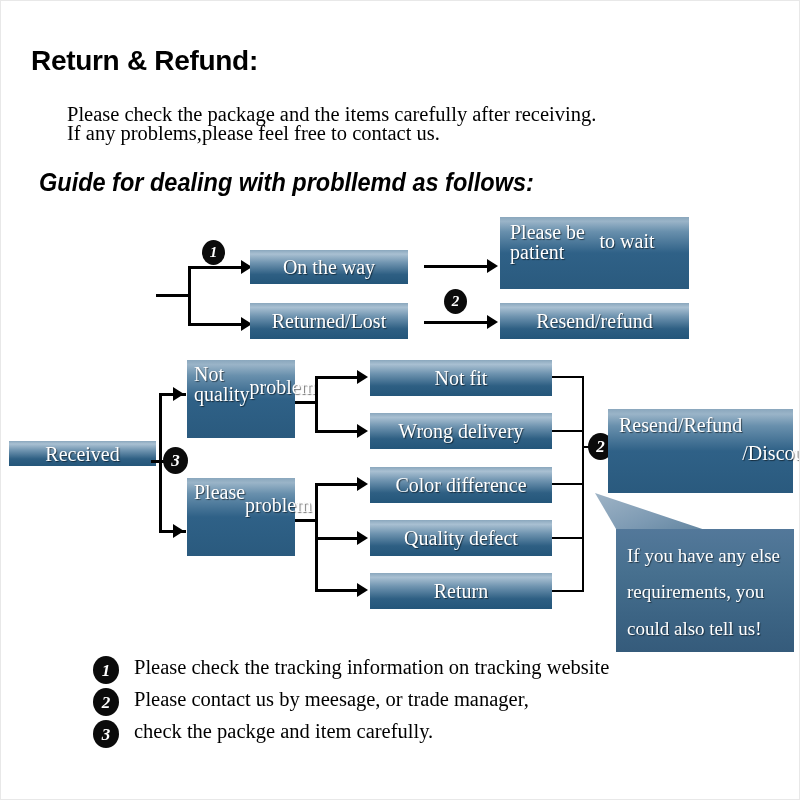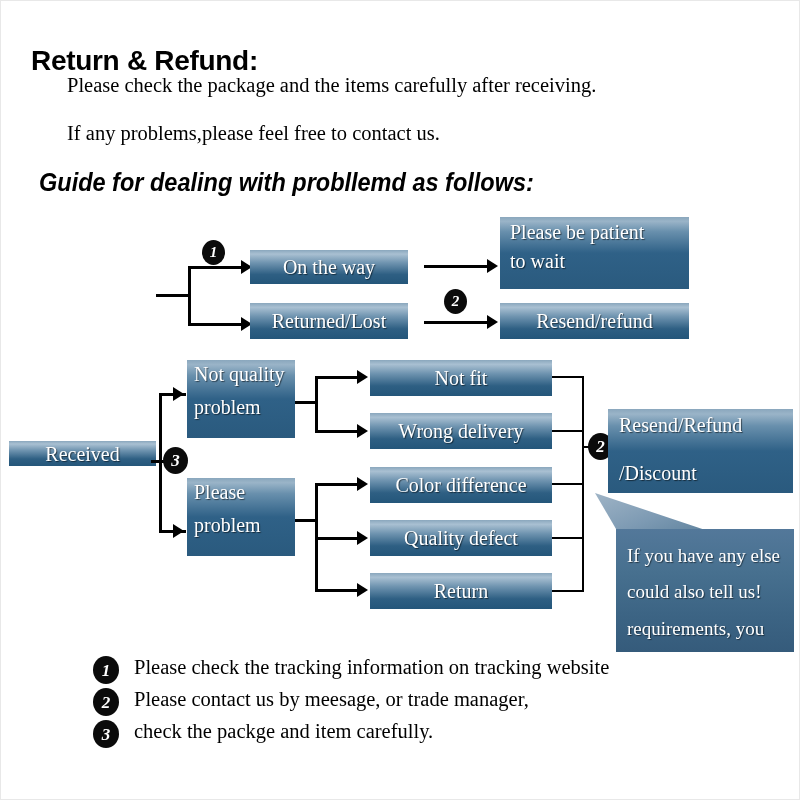--- a/index.html
+++ b/index.html
@@ -31,21 +31,21 @@
     letter-spacing: -0.3px;
     white-space: nowrap;
   }
   .hdr-line {
     position: absolute;
     left: 66px;
     font-size: 20.5px;
     color: #000;
     white-space: nowrap;
   }
-  .hdr-line.l1 { top: 73px; }
+  .hdr-line.l1 { top: 102px; }
   .hdr-line.l2 { top: 121px; }
 
   .hdr-guide {
     position: absolute;
     left: 38px;
     top: 167px;
     font-family: "Liberation Sans", "DejaVu Sans", sans-serif;
     font-style: italic;
     font-weight: bold;
     font-size: 25px;
@@ -70,23 +70,23 @@
     line-height: 1.0;
     background: linear-gradient(to bottom,
         #8aa7bd 0%,
         #a9c0d2 12%,
         #6e93af 38%,
         #2e5f83 72%,
         #24567a 100%);
   }
   
   .fbox.tall {
-    flex-direction: column;
+    flex-direction: row;
     justify-content: flex-start;
-    align-items: center;
+    align-items: flex-start;
     text-align: left;
     background: linear-gradient(to bottom,
         #8aa7bd 0%,
         #9ab4c8 6%,
         #6990ad 20%,
         #2f6187 50%,
         #2a5a7e 100%);
   }
   .fbox.tall .ln { display: block; width: 100%; }
 
@@ -288,22 +288,22 @@
         <stop offset="45%" stop-color="#7d9ab3"></stop>
         <stop offset="100%" stop-color="#4f7692"></stop>
       </linearGradient>
     </defs>
     <polygon points="2,0 160,53 33,53" fill="url(#tailGrad)"></polygon>
   </svg>
 
   <div class="callout" style="left:615px; top:528px; width:178px; height:123px;
               background:linear-gradient(to bottom,#53789a 0%,#47708f 35%,#3c6484 70%,#355b7b 100%);">
     <span class="ln">If you have any else</span>
+    <span class="ln">requirements, you</span>
     <span class="ln">could also tell us!</span>
-    <span class="ln">requirements, you</span>
   </div>
 
   <div class="badge lg" style="left:92px; top:655px; width:26px; height:28px; font-size:17px;">
     <span>1</span>
   </div>
   <div class="legend-row" style="left:133px; top:655px;">Please check the tracking information on tracking website</div>
 
   <div class="badge lg" style="left:92px; top:687px; width:26px; height:28px; font-size:17px;">
     <span>2</span>
   </div>

